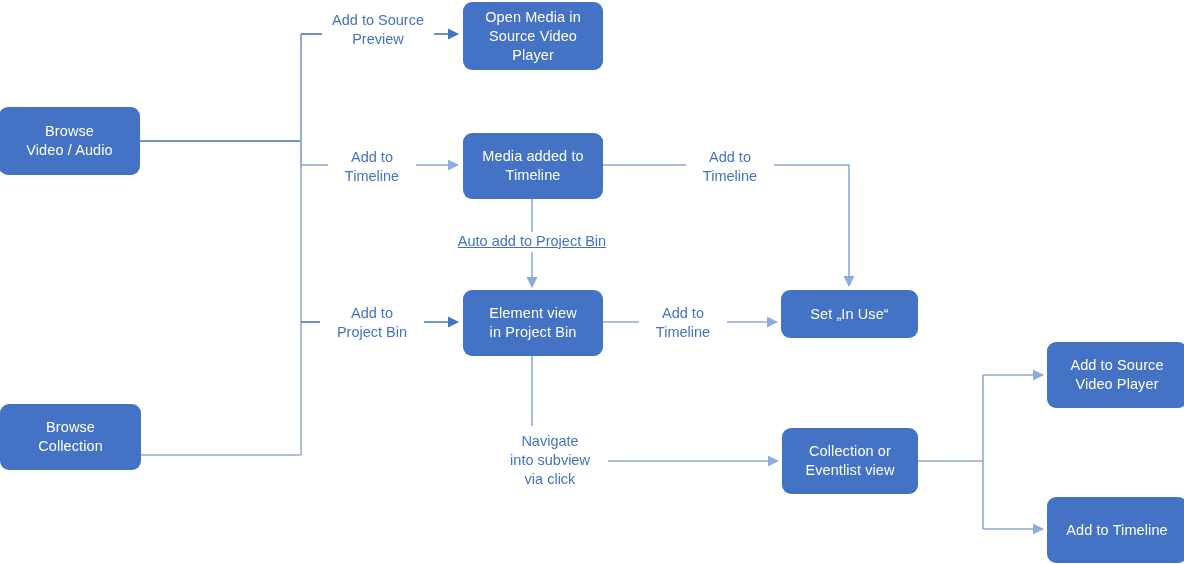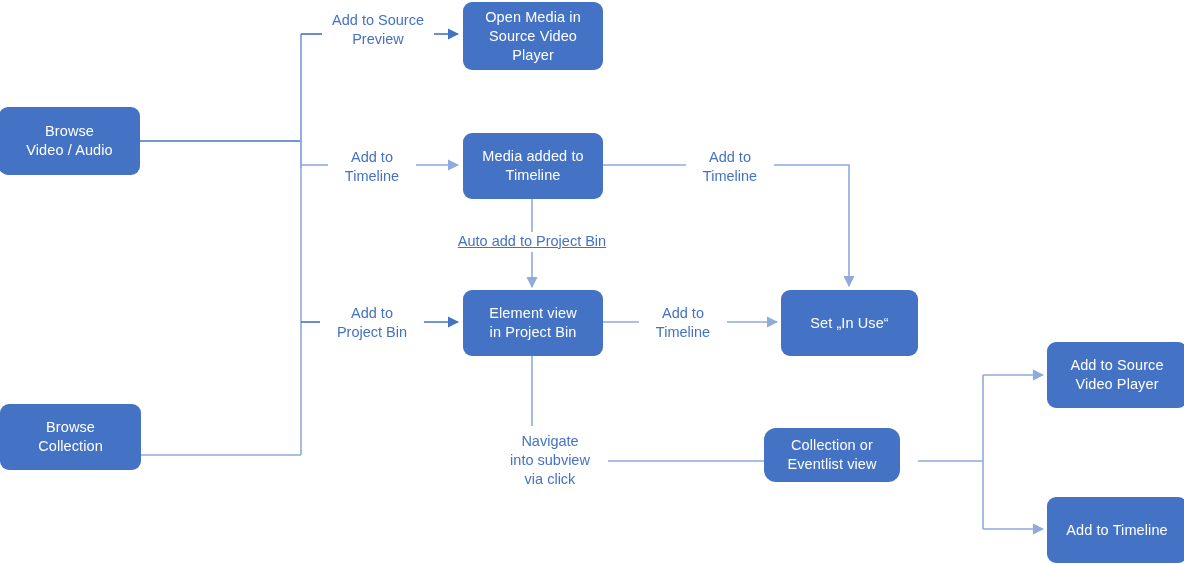--- a/index.html
+++ b/index.html
@@ -110,26 +110,26 @@
   <div class="node" style="left:463px; top:2px; width:140px; height:68px;">Open Media in
 Source Video
 Player</div>
 
   <div class="node" style="left:463px; top:133px; width:140px; height:66px;">Media added to
 Timeline</div>
 
   <div class="node" style="left:463px; top:290px; width:140px; height:66px;">Element view
 in Project Bin</div>
 
-  <div class="node" style="left:781px; top:290px; width:137px; height:66px;">Set „In Use“</div>
+  <div class="node" style="left:781px; top:290px; width:137px; height:48px;">Set „In Use“</div>
 
   <div class="node" style="left:0px; top:404px; width:141px; height:66px;">Browse
 Collection</div>
 
-  <div class="node" style="left:764px; top:428px; width:136px; height:54px;border-radius:12px;">Collection or
+  <div class="node" style="left:782px; top:428px; width:136px; height:66px;">Collection or
 Eventlist view</div>
 
   <div class="node" style="left:1047px; top:342px; width:140px; height:66px;">Add to Source
 Video Player</div>
 
   <div class="node" style="left:1047px; top:497px; width:140px; height:66px;">Add to Timeline</div>
 
   <div class="edge-label" style="left:322px; top:11px; width:112px;">Add to Source
 Preview</div>
 

